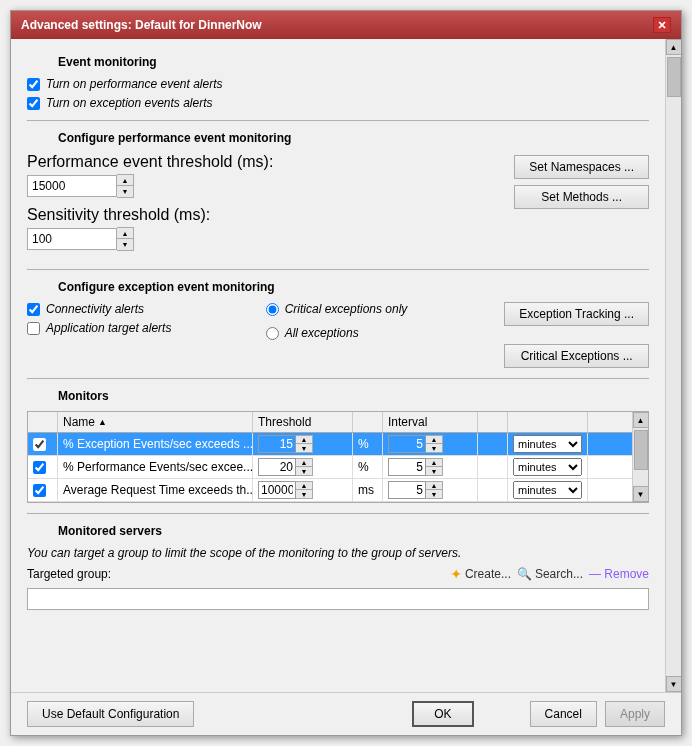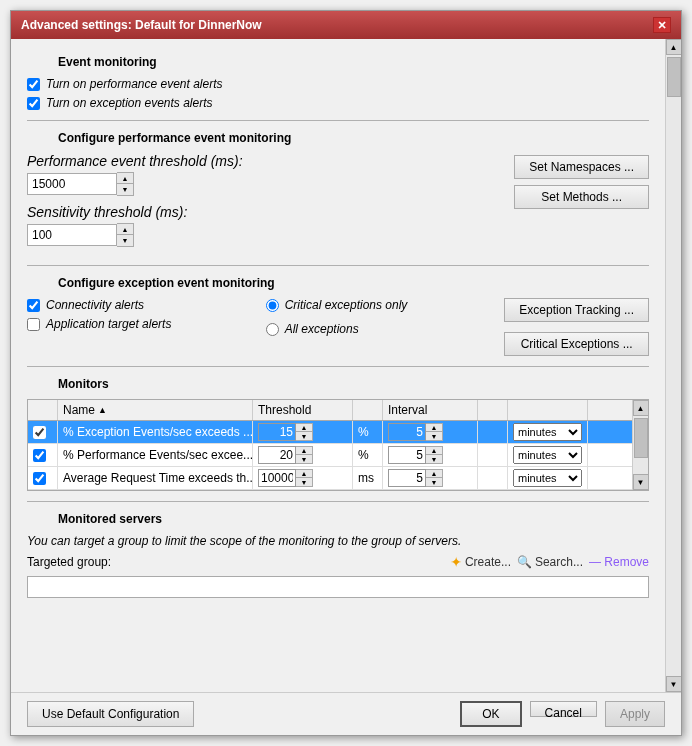--- a/index.html
+++ b/index.html
@@ -116,23 +116,22 @@
     .perf-left {
       flex: 1;
     }
     .perf-right {
       display: flex;
       flex-direction: column;
       gap: 6px;
       margin-top: 2px;
     }
     .field-label {
-      font-size: 14px;
+      font-size: 16px;
       margin-bottom: 3px;
-      font-style: italic;
     }
     .spinner-group {
       display: flex;
       align-items: center;
       margin-bottom: 8px;
     }
     .spinner-input {
       width: 90px;
       height: 22px;
       border: 1px solid #aaa;
@@ -180,21 +179,21 @@
     }
     .exception-middle {
       flex: 1;
       display: flex;
       flex-direction: column;
       gap: 6px;
     }
     .exception-right {
       display: flex;
       flex-direction: column;
-      gap: 10px;
+      gap: 18px;
     }
     .radio-row {
       display: flex;
       align-items: center;
       margin-bottom: 4px;
     }
     .radio-row input[type=radio] {
       margin-right: 6px;
     }
     .monitors-table-container {
@@ -312,21 +311,22 @@
       font-size: 12px;
       cursor: pointer;
       height: 26px;
     }
     .win-button-cancel {
       background: linear-gradient(to bottom, #f5f5f5, #e0e0e0);
       border: 1px solid #aaa;
       padding: 4px 14px;
       font-size: 12px;
       cursor: pointer;
-      height: 16px;
+      height: 26px;
+      margin-left: 48px;
     }
     .win-button-apply {
       background: linear-gradient(to bottom, #e8e8e8, #d8d8d8);
       border: 1px solid #aaa;
       padding: 4px 14px;
       font-size: 12px;
       cursor: pointer;
       height: 26px;
       color: #888;
     }

